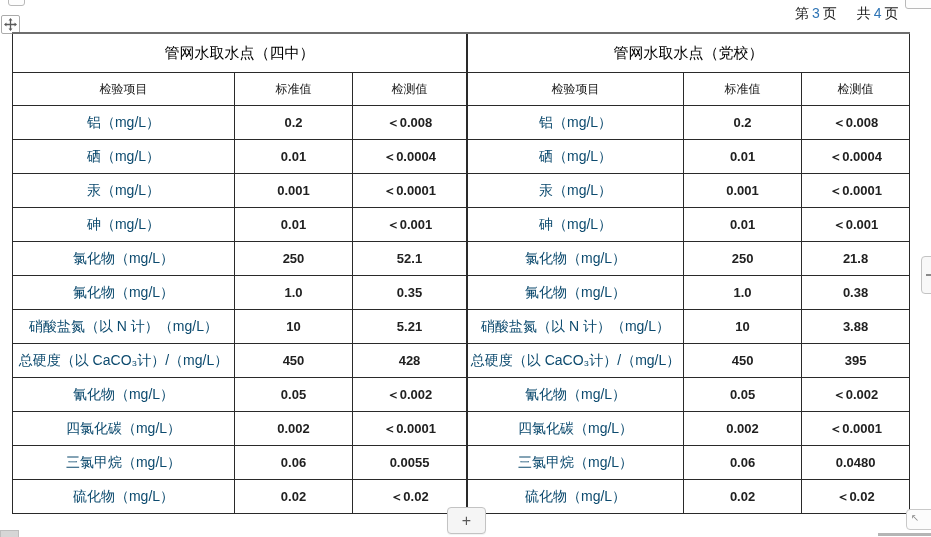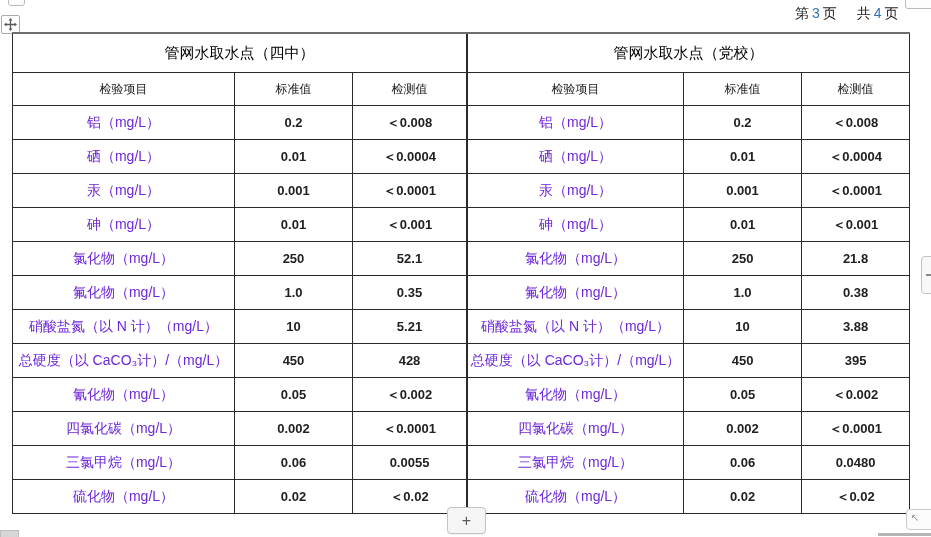--- a/index.html
+++ b/index.html
@@ -90,21 +90,21 @@
     text-align: center; vertical-align: middle;
     padding: 0 2px; overflow: hidden; white-space: nowrap;
   }
   tr.title-row th {
     height: 38px; font-size: 15px; font-weight: 400; color: #000;
   }
   tr.colhead-row th {
     height: 32px; font-size: 12px; font-weight: 400; color: #1a1a1a;
   }
   td.item {
-    height: 33px; font-size: 14px; font-weight: 400; color: #6d28d9;
+    height: 33px; font-size: 14px; font-weight: 400; color: #0c4a6e;
   }
   td.standard, td.detected {
     height: 33px; font-size: 13px; font-weight: 700; color: #212121;
     font-family: "Liberation Sans", "DejaVu Sans", sans-serif;
     margin-left: 45px;
   }
 </style>
 </head>
 <body>
 

